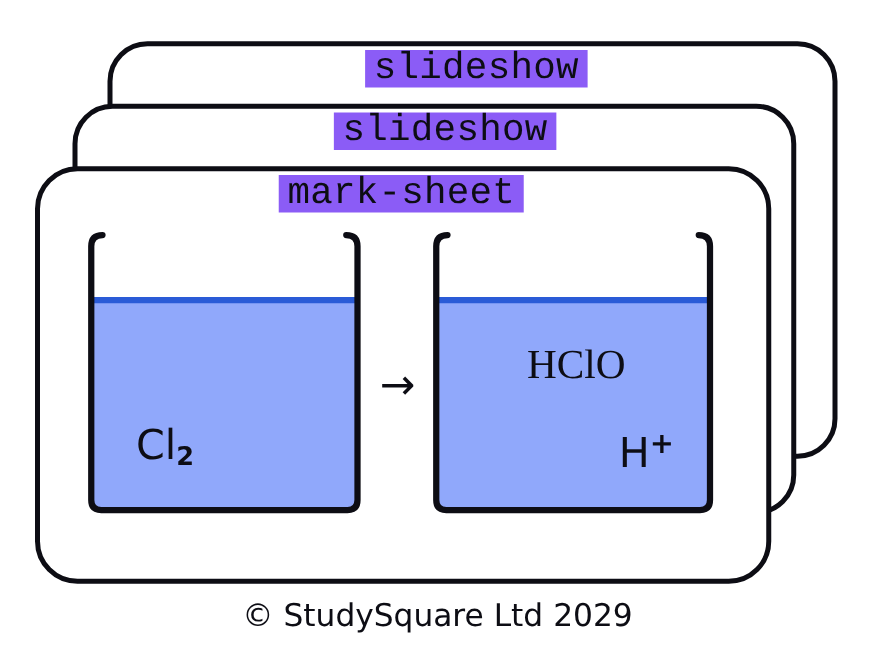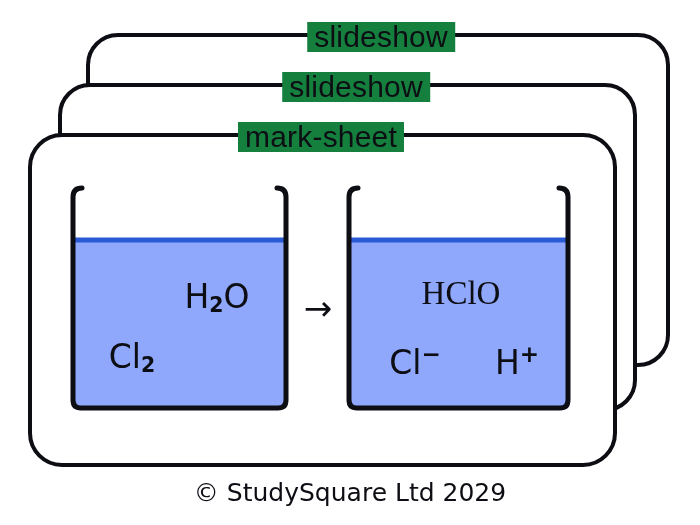--- a/index.html
+++ b/index.html
@@ -24,26 +24,27 @@
     top: 0;
     left: 0;
   }
   .ovl {
     position: absolute;
     color: #0d0d14;
     white-space: nowrap;
     line-height: 1;
   }
   .tab-label {
-    font-family: Liberation Sans, sans-serif;
+    font-family: Liberation Mono, monospace;
     font-size: 30px;
     letter-spacing: 0.2px;
-    background: #15803d;
+    background: #8b5cf6;
     padding: 0 7px;
     transform: translate(-50%, -50%);
+    margin-top: 18px;
   }
   .chem {
     font-family: "DejaVu Sans", sans-serif;
     font-size: 33px;
     transform: translate(-50%, -50%);
   }
   .chem sub {
     font-size: 0.62em;
     font-weight: 700;
     vertical-align: -0.22em;
@@ -92,35 +93,29 @@
       <path d="M 358 188 Q 349 188 349 197 L 349 400 Q 349 408 357 408 L 560 408 Q 568 408 568 400 L 568 197 Q 568 188 559 188" fill="none" stroke="#0d0d14" stroke-width="5" stroke-linecap="round" stroke-linejoin="round"></path>
     </g>
   </svg>
 
   <div class="ovl tab-label" style="left:381px; top:37px;">slideshow</div>
 
   <div class="ovl tab-label" style="left:356px; top:87px;">slideshow</div>
 
   <div class="ovl tab-label" style="left:321px; top:137px;">mark-sheet</div>
 
-  <div class="ovl chem" style="left:217px; top:296px;">
-    <span>H</span><sub>2</sub><span>O</span>
-  </div>
 
   <div class="ovl chem" style="left:132px; top:356px;">
     <span>Cl</span><sub>2</sub>
   </div>
 
   <div class="ovl chem" style="left:461px; top:293px;font-family:Liberation Serif, serif;">
     <span>HClO</span>
   </div>
 
-  <div class="ovl chem" style="left:415px; top:362px;">
-    <span>Cl</span><sup>−</sup>
-  </div>
 
   <div class="ovl chem" style="left:517px; top:362px;">
     <span>H</span><sup>+</sup>
   </div>
 
   <div class="ovl" style="left:318px; top:308px; font-size:34px; transform:translate(-50%,-50%); font-family:'DejaVu Sans', sans-serif;">→</div>
 
   <div class="ovl footer" style="left:350px; top:492px;">© StudySquare Ltd 2029</div>
 
 </div>

